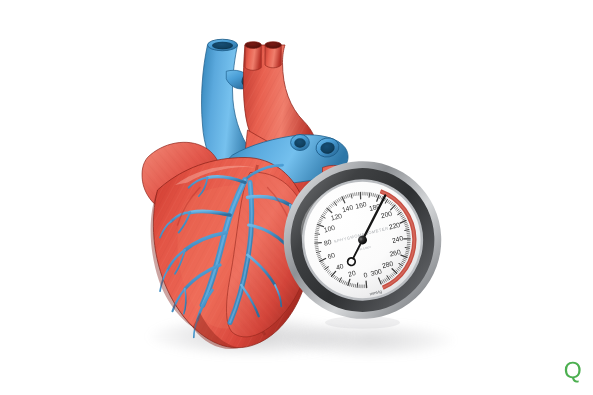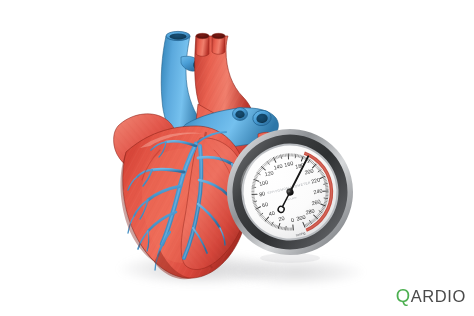--- a/index.html
+++ b/index.html
@@ -492,16 +492,15 @@
 
         <ellipse cx="-14" cy="-18" rx="34" ry="26" fill="url(#glassGrad)" transform="rotate(-22 -14 -18)"></ellipse>
       </g>
 
       <ellipse cx="64" cy="142" rx="30" ry="5" fill="#b9bbbe" opacity="0.22"></ellipse>
     </svg>
   </div>
 
   <div id="logo">
     <span class="q" style="color: rgb(76, 175, 80);">Q</span>
-      <span class="rest" style="color: rgb(74, 74, 74);">ARDIO</span>
   </div>
 
 </div>
 
 </body></html>

